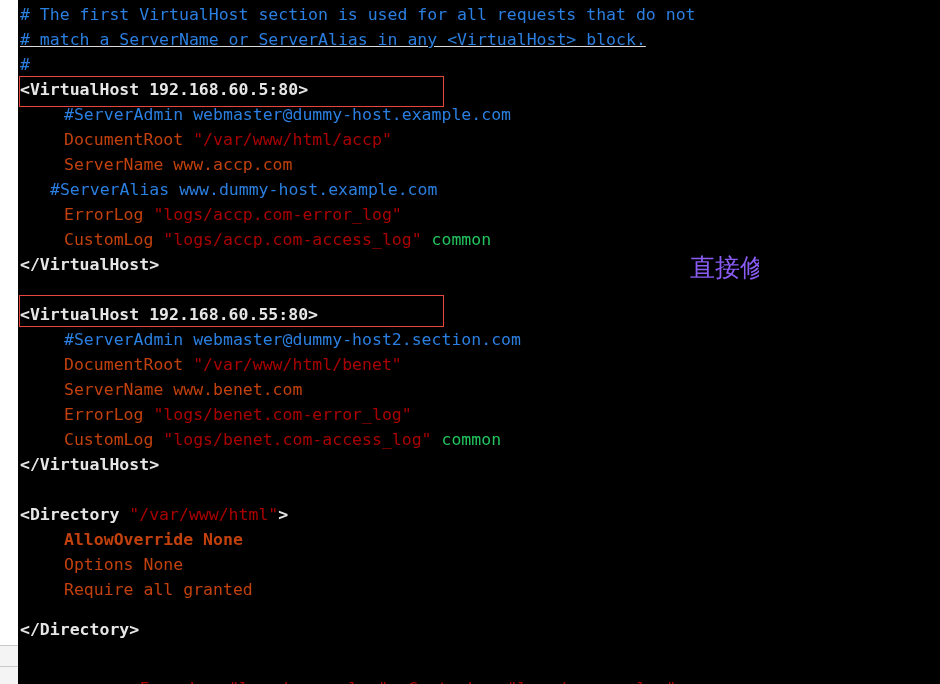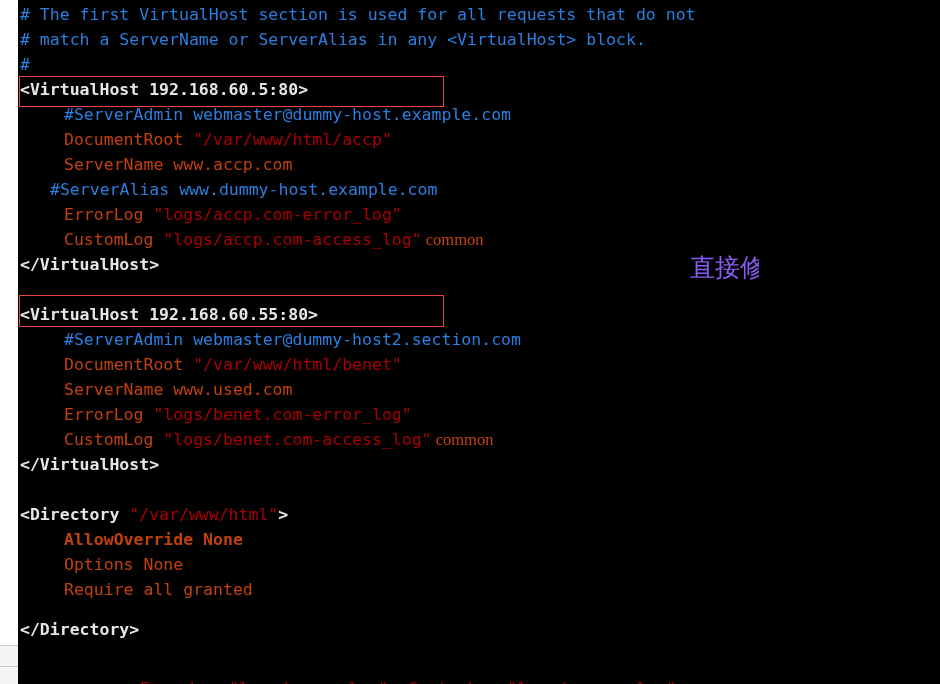--- a/index.html
+++ b/index.html
@@ -65,21 +65,21 @@
     font-size: 16.5px;
     letter-spacing: 0px;
     color: #d9d9d9;
   }
 
   
   .tok-comment { color: #2a7fe0; }
   .tok-tag     { color: #e6e6e6; font-weight: bold; }
   .tok-dir     { color: #c2410c; }
   .tok-str     { color: #aa0000; }
-  .tok-plain   { color: #c2410c; font-family: Liberation Serif, serif; }
+  .tok-plain   { color: #22c55e; }
 
   
   .highlight-box {
     position: absolute;
     border: 1.5px solid #e8453c;
     box-sizing: border-box;
     background: transparent;
     pointer-events: none;
   }
 
@@ -121,35 +121,35 @@
 
   <div id="gutter">
     <div id="gutter-top-fill"></div>
     <div class="gutter-cell" style="top:645px;height:21px;"></div>
     <div class="gutter-cell" style="top:666px;height:18px;"></div>
   </div>
 
   <div id="code">
     <div id="lines">
         <div class="line" style="top: 2px; left: 1px;"><span class="tok-comment"># The first VirtualHost section is used for all requests that do not</span></div>
-        <div class="line" style="top: 27px; left: 1px;"><span class="tok-comment"># match a ServerName or ServerAlias in any &lt;VirtualHost&gt; block.</span></div>
+        <div class="line" style="top: 27px; left: 1px; text-decoration: underline;"><span class="tok-comment"># match a ServerName or ServerAlias in any &lt;VirtualHost&gt; block.</span></div>
         <div class="line" style="top: 52px; left: 1px;"><span class="tok-comment">#</span></div>
         <div class="line" style="top: 77px; left: 1px;"><span class="tok-tag">&lt;VirtualHost 192.168.60.5:80&gt;</span></div>
         <div class="line" style="top: 102px; left: 45px;"><span class="tok-comment">#ServerAdmin webmaster@dummy-host.example.com</span></div>
         <div class="line" style="top: 127px; left: 45px;"><span class="tok-dir">DocumentRoot </span><span class="tok-str">"/var/www/html/accp"</span></div>
         <div class="line" style="top: 152px; left: 45px;"><span class="tok-dir">ServerName www.accp.com</span></div>
         <div class="line" style="top: 177px; left: 31px;"><span class="tok-comment">#ServerAlias www.dummy-host.example.com</span></div>
         <div class="line" style="top: 202px; left: 45px;"><span class="tok-dir">ErrorLog </span><span class="tok-str">"logs/accp.com-error_log"</span></div>
         <div class="line" style="top: 227px; left: 45px;"><span class="tok-dir">CustomLog </span><span class="tok-str">"logs/accp.com-access_log"</span><span class="tok-plain"> common</span></div>
         <div class="line" style="top: 252px; left: 1px;"><span class="tok-tag">&lt;/VirtualHost&gt;</span></div>
         <div class="line" style="top: 277px; left: 1px;"><span class="tok-plain"></span></div>
         <div class="line" style="top: 302px; left: 1px;"><span class="tok-tag">&lt;VirtualHost 192.168.60.55:80&gt;</span></div>
         <div class="line" style="top: 327px; left: 45px;"><span class="tok-comment">#ServerAdmin webmaster@dummy-host2.section.com</span></div>
         <div class="line" style="top: 352px; left: 45px;"><span class="tok-dir">DocumentRoot </span><span class="tok-str">"/var/www/html/benet"</span></div>
-        <div class="line" style="top: 377px; left: 45px;"><span class="tok-dir">ServerName www.used.com</span></div>
+        <div class="line" style="top: 377px; left: 45px;"><span class="tok-dir">ServerName www.benet.com</span></div>
         <div class="line" style="top: 402px; left: 45px;"><span class="tok-dir">ErrorLog </span><span class="tok-str">"logs/benet.com-error_log"</span></div>
         <div class="line" style="top: 427px; left: 45px;"><span class="tok-dir">CustomLog </span><span class="tok-str">"logs/benet.com-access_log"</span><span class="tok-plain"> common</span></div>
         <div class="line" style="top: 452px; left: 1px;"><span class="tok-tag">&lt;/VirtualHost&gt;</span></div>
         <div class="line" style="top: 477px; left: 1px;"><span class="tok-plain"></span></div>
         <div class="line" style="top: 502px; left: 1px;"><span class="tok-tag">&lt;Directory </span><span class="tok-str">"/var/www/html"</span><span class="tok-tag">&gt;</span></div>
         <div class="line" style="top: 527px; left: 45px; font-weight: bold;"><span class="tok-dir">AllowOverride None</span></div>
         <div class="line" style="top: 552px; left: 45px;"><span class="tok-dir">Options None</span></div>
         <div class="line" style="top: 577px; left: 45px;"><span class="tok-dir">Require all granted</span></div>
         <div class="line" style="top: 617px; left: 1px; text-align: right;"><span class="tok-tag">&lt;/Directory&gt;</span></div>
       </div>

